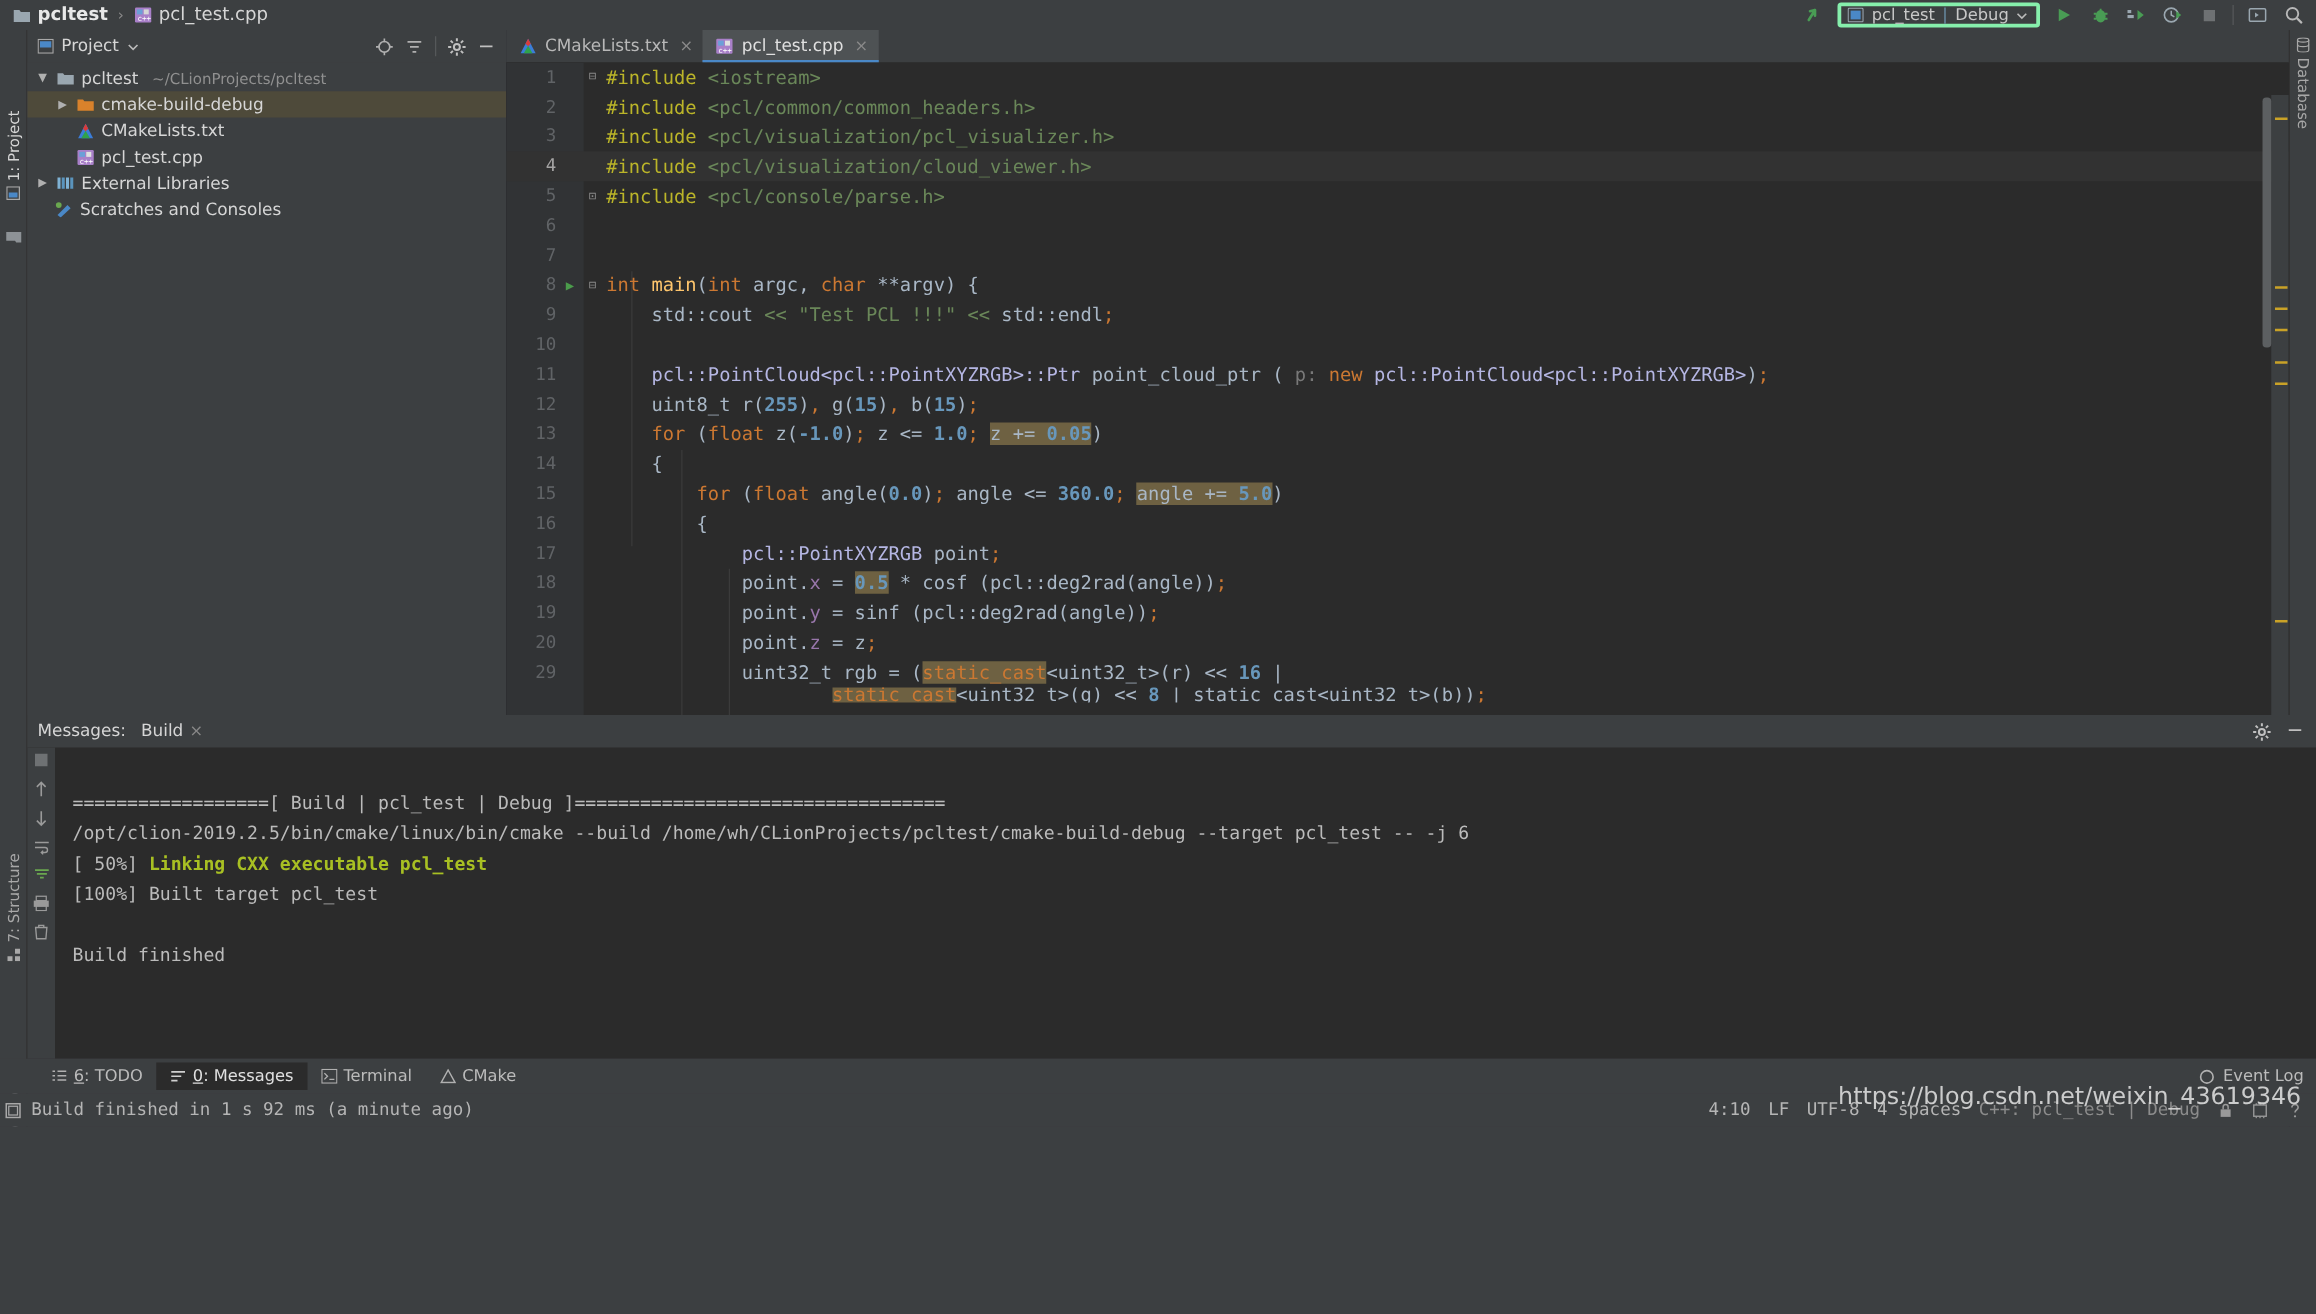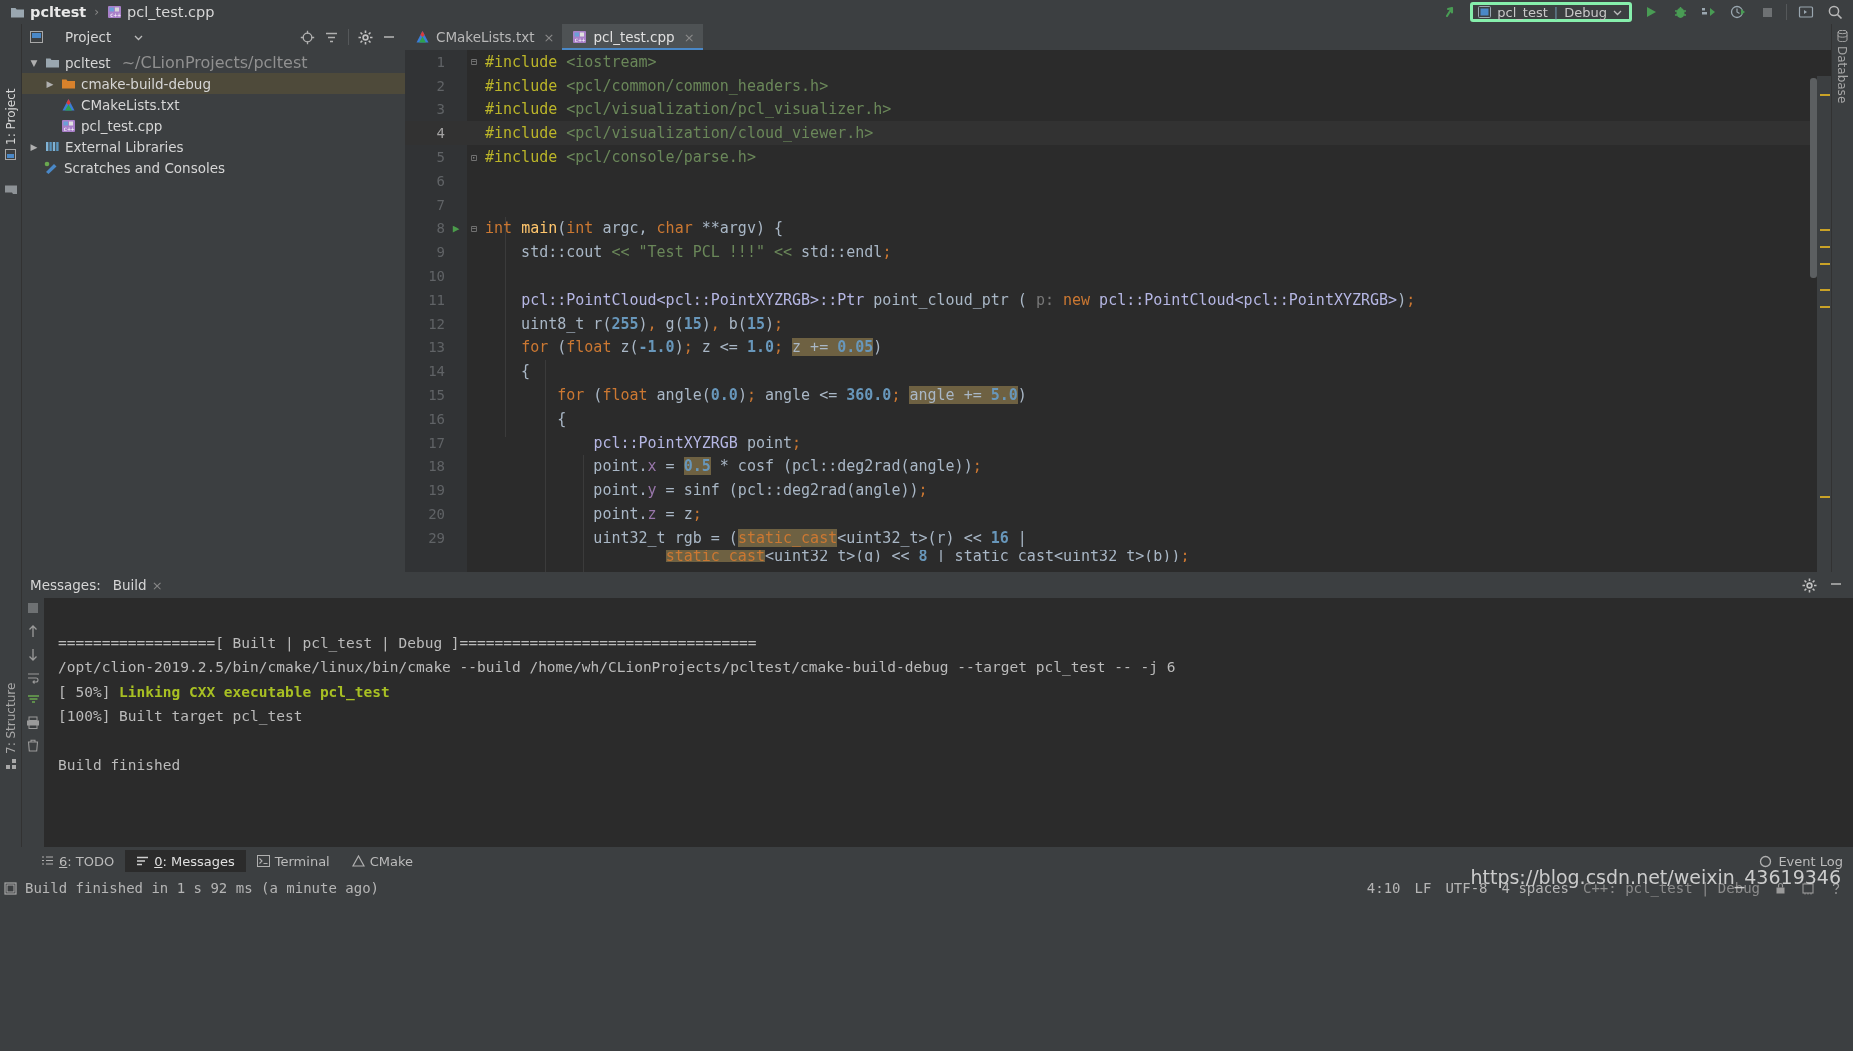--- a/index.html
+++ b/index.html
@@ -63,36 +63,36 @@
     cursor: pointer;
   }
 
   
   .projpanel {
     position: absolute; left: 22px; top: 24px; width: 383px; height: 548px;
     background: #3c3f41;
   }
   .proj-header {
     height: 26px; display: flex; align-items: center; padding: 0 4px 0 8px;
-    font-family: "DejaVu Sans", sans-serif; font-size: 13.5px; color: #d6d6d6; gap: 16px;
+    font-family: "DejaVu Sans", sans-serif; font-size: 13.5px; color: #d6d6d6;
   }
   .proj-header .title { margin-left: 6px; }
   .proj-header .tools { margin-left: auto; display: flex; align-items: center; gap: 9px; padding-right: 5px; }
   .proj-tree {
     position: absolute; top: 26px; left: 0; right: 0; bottom: 0;
     background: #3c3f41; font-family: "DejaVu Sans", sans-serif; font-size: 13.5px;
     padding-top: 2px;
   }
   .trow {
     display: flex; align-items: center; height: 21px; gap: 5px;
     padding-left: 6px; color: #d6d6d6; cursor: pointer; white-space: nowrap;
   }
   .trow.sel { background: #4e4a3a; }
   .trow .arrow { width: 12px; text-align: center; font-size: 9px; color: #b0b0b0; }
-  .trow .path { color: #909090; font-size: 16px; margin-left: 6px; }
+  .trow .path { color: #909090; font-size: 12px; margin-left: 6px; }
 
   
   .editor-wrap {
     position: absolute; left: 405px; top: 24px; width: 1426px; height: 548px;
     background: #2b2b2b;
   }
   .tabbar {
     height: 26px; background: #3c3f41; display: flex; align-items: stretch;
     font-family: "DejaVu Sans", sans-serif; font-size: 13.5px;
   }
@@ -716,21 +716,21 @@
           </svg>
       </span>
       <span class="ico">
         <svg width="12" height="13" viewBox="0 0 12 13">
             <path d="M1.5 3h9l-.8 9H2.3z" fill="none" stroke="#9a9a9a" stroke-width="1.1"></path>
             <path d="M4 3V1.3h4V3" fill="none" stroke="#9a9a9a" stroke-width="1.1"></path>
           </svg>
       </span>
     </div>
     <div class="build-out">
-<span>==================[ Built | pcl_test | Debug ]==================================</span>
+<span>==================[ Build | pcl_test | Debug ]==================================</span>
 <span>/opt/clion-2019.2.5/bin/cmake/linux/bin/cmake --build /home/wh/CLionProjects/pcltest/cmake-build-debug --target pcl_test -- -j 6</span>
 <span>[ 50%] </span><span class="bo-green">Linking CXX executable pcl_test</span>
 <span>[100%] Built target pcl_test</span>
 <span></span>
 <span>Build finished</span>
     </div>
   </div>
 </div>
 
 <div class="bottombar">

